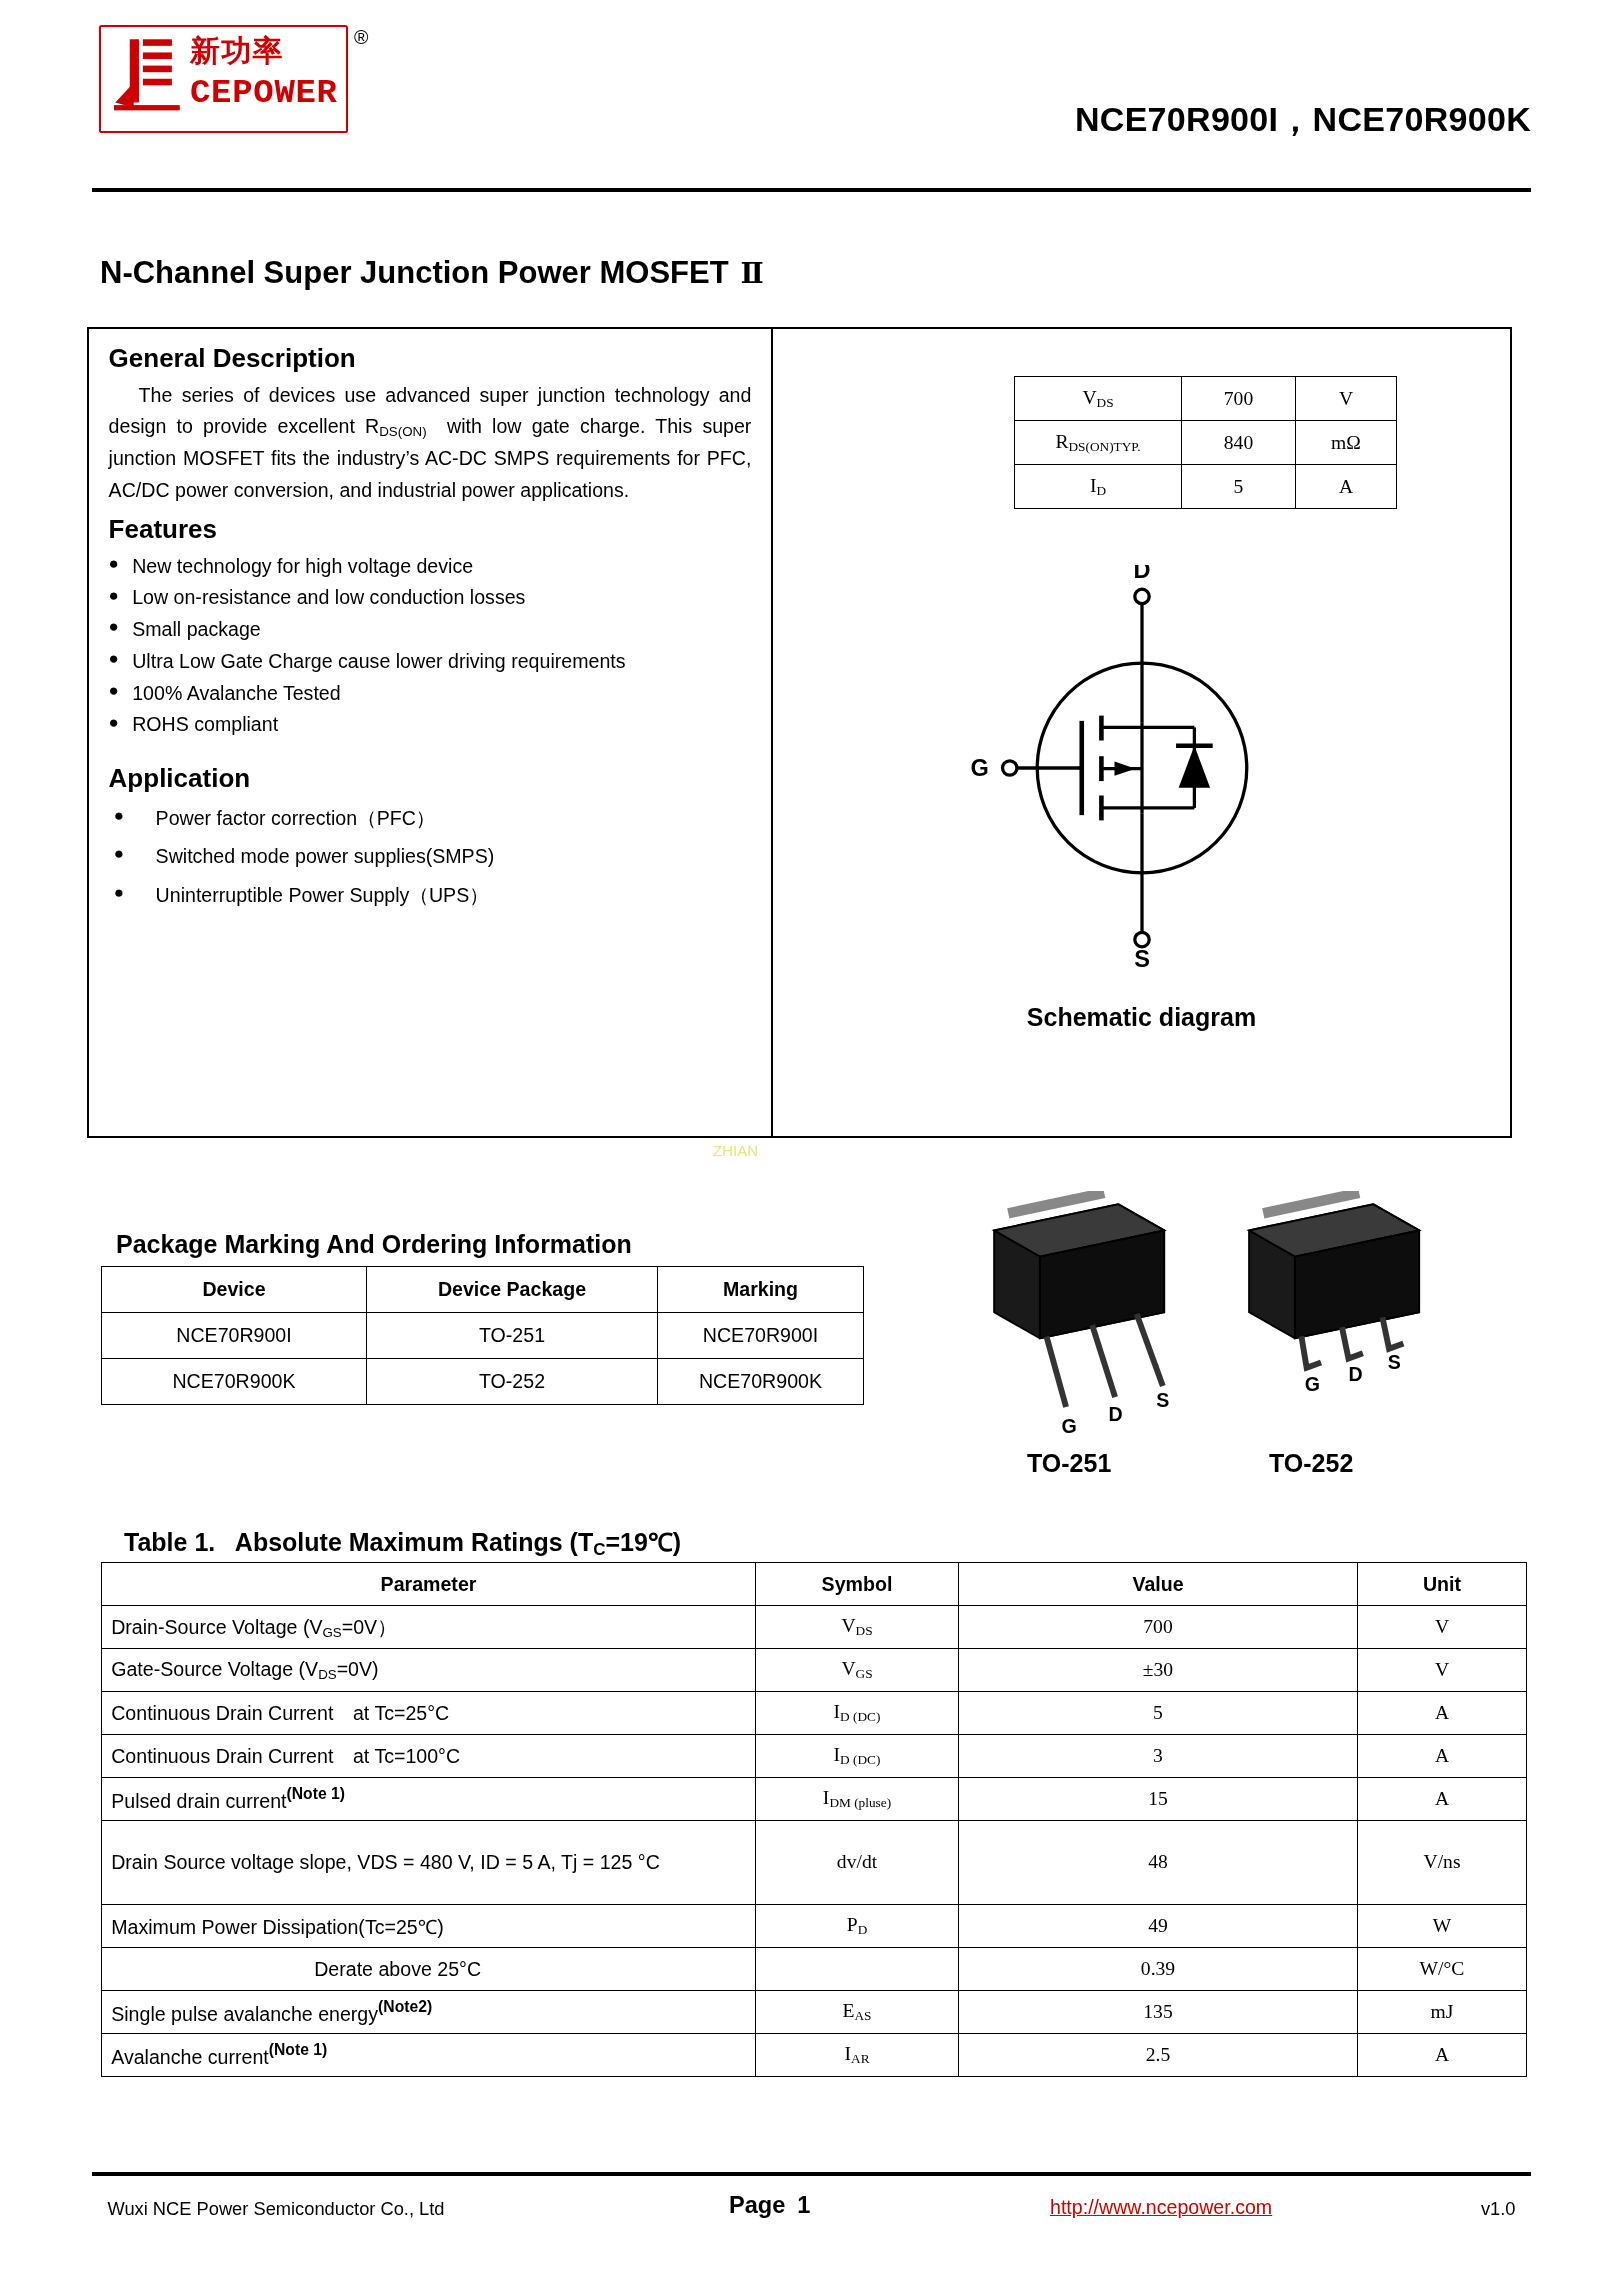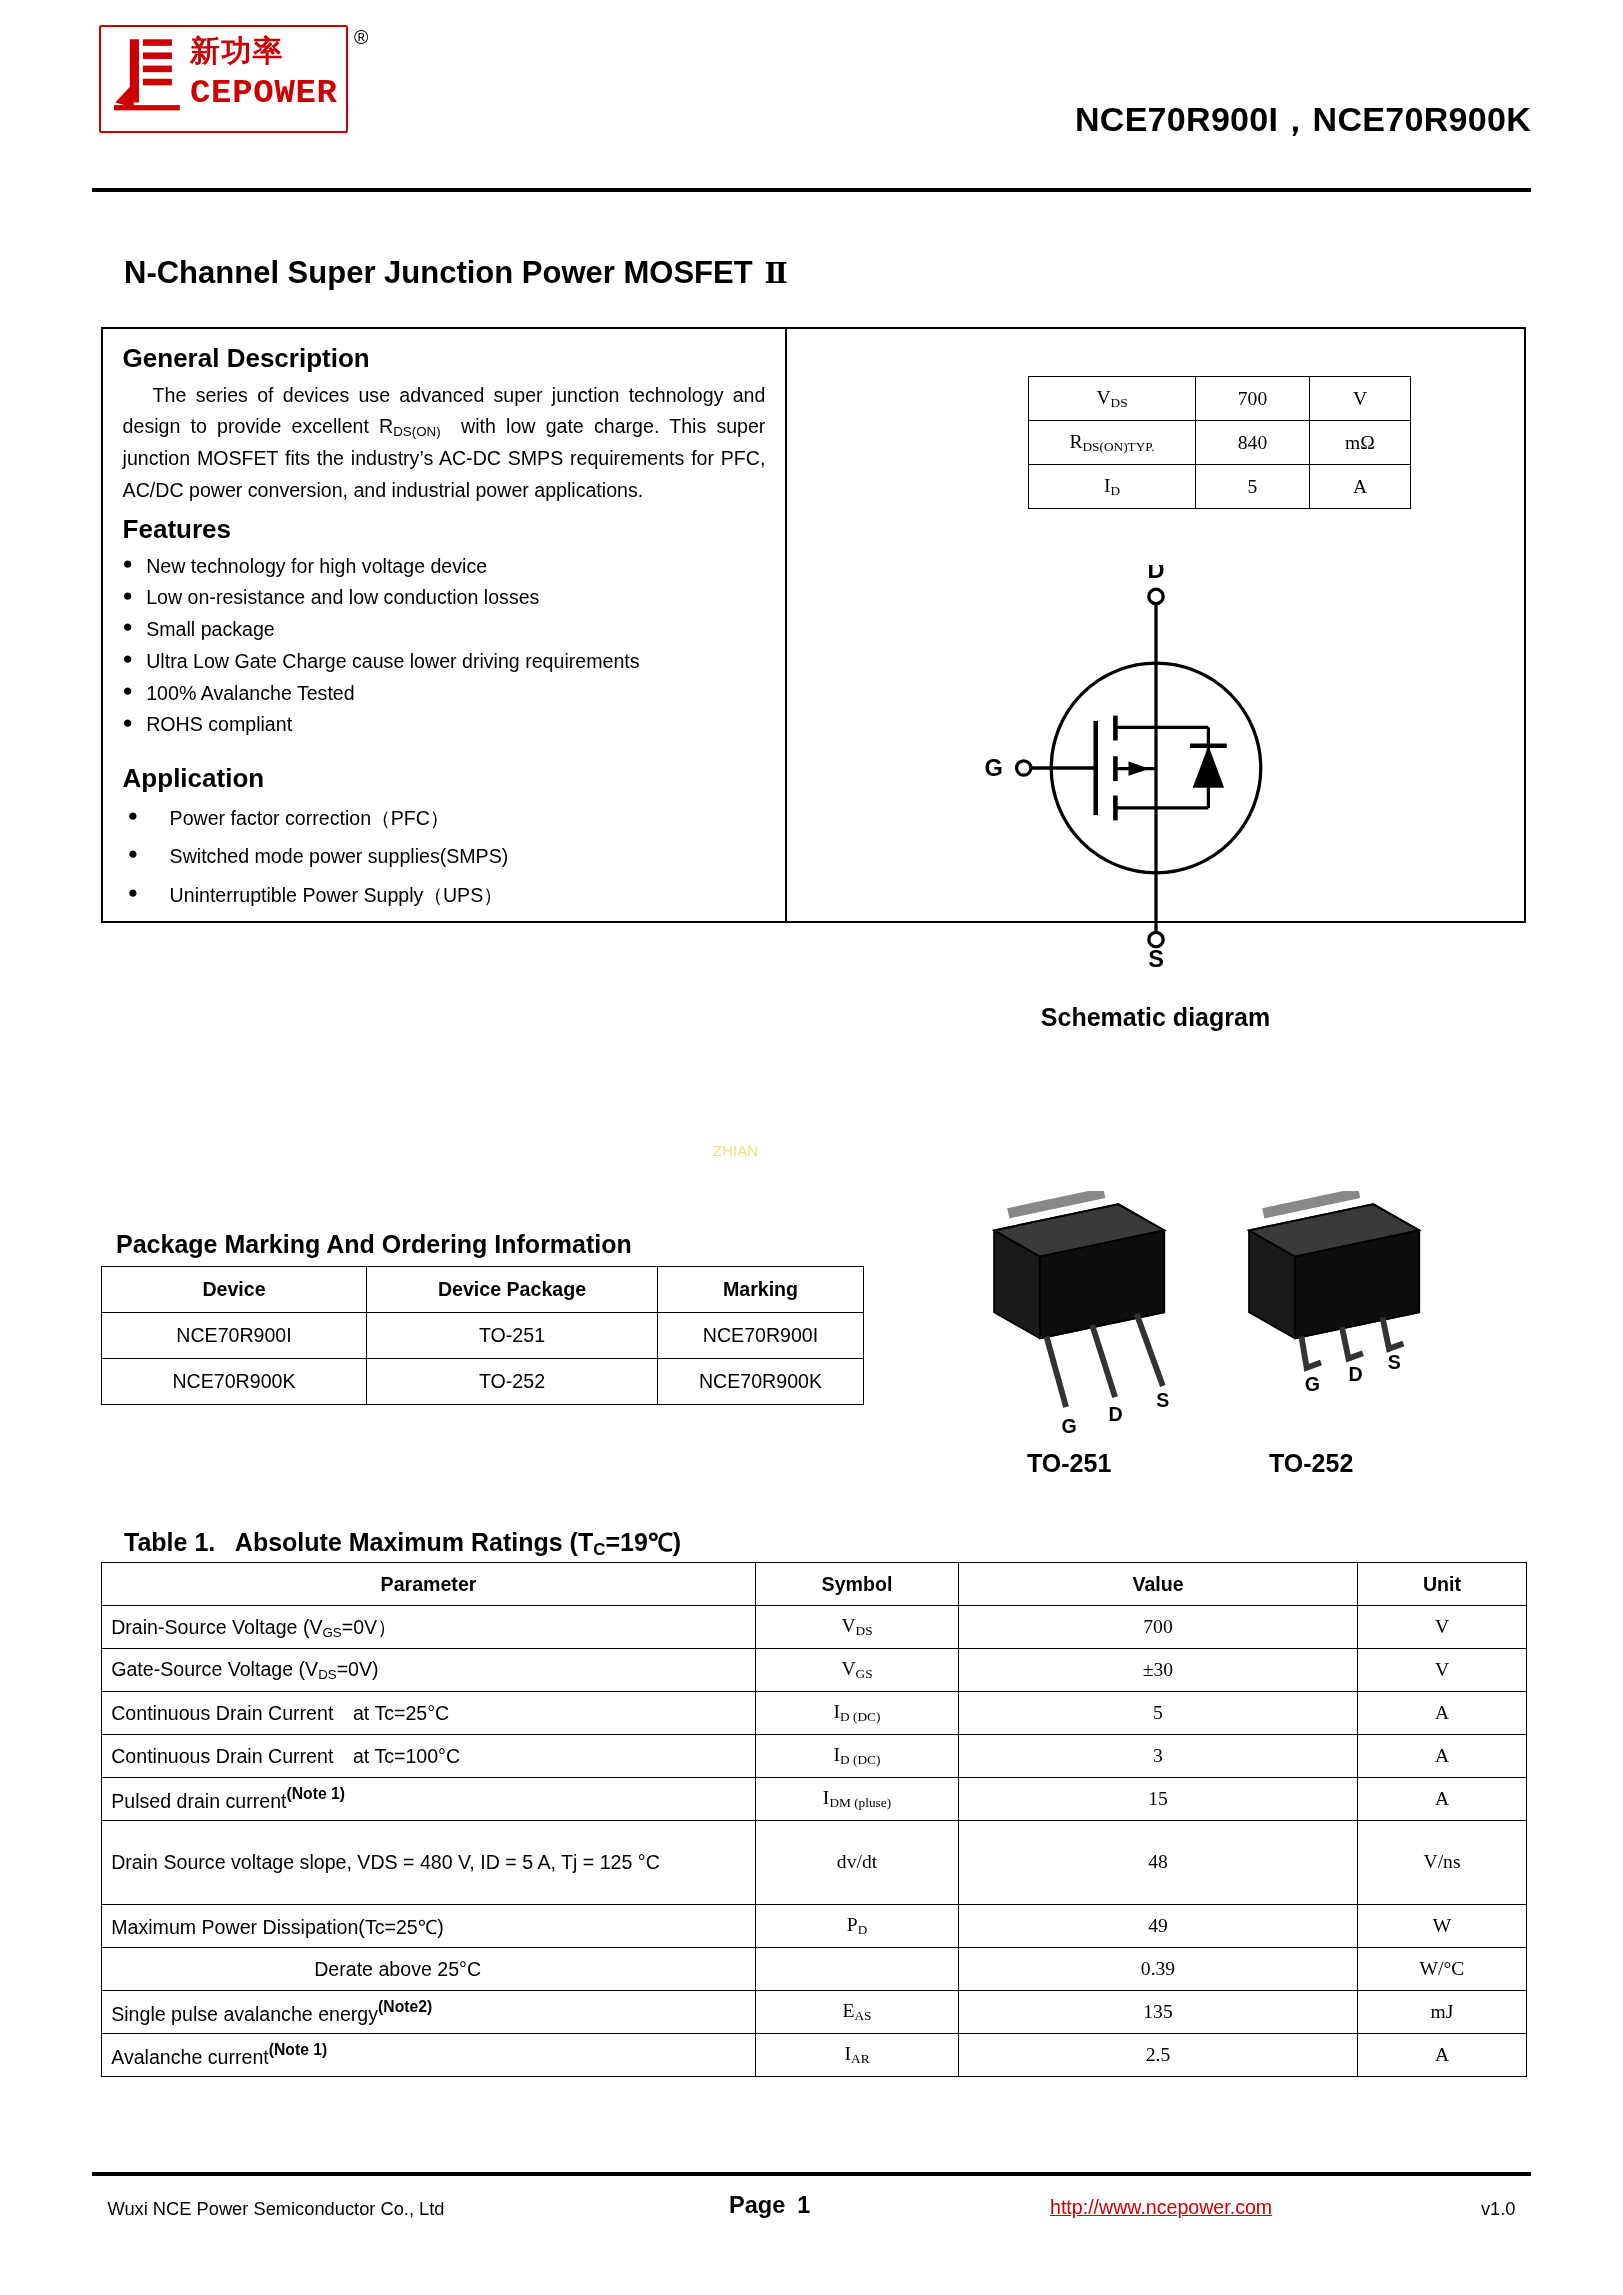--- a/index.html
+++ b/index.html
@@ -96,38 +96,38 @@
     left: 92px;
     right: 92px;
     top: 188px;
     height: 3.9px;
     background: #000;
   }
 
   
   .main-title {
     position: absolute;
-    left: 124px;
+    left: 100px;
     top: 255px;
     font-size: 31px;
     font-weight: bold;
   }
   .main-title .roman {
     font-family: "DejaVu Serif", serif;
     font-size: 27.5px;
     padding-left: 11.8px;
   }
 
   
   .top-box {
     position: absolute;
-    left: 101px;
+    left: 87px;
     top: 327px;
     width: 1425px;
-    height: 596px;
+    height: 811px;
     border: 2px solid #000;
     box-sizing: border-box;
   }
   .top-box .divider {
     position: absolute;
     left: 682px;
     top: 0;
     bottom: 0;
     width: 2px;
     background: #000;

